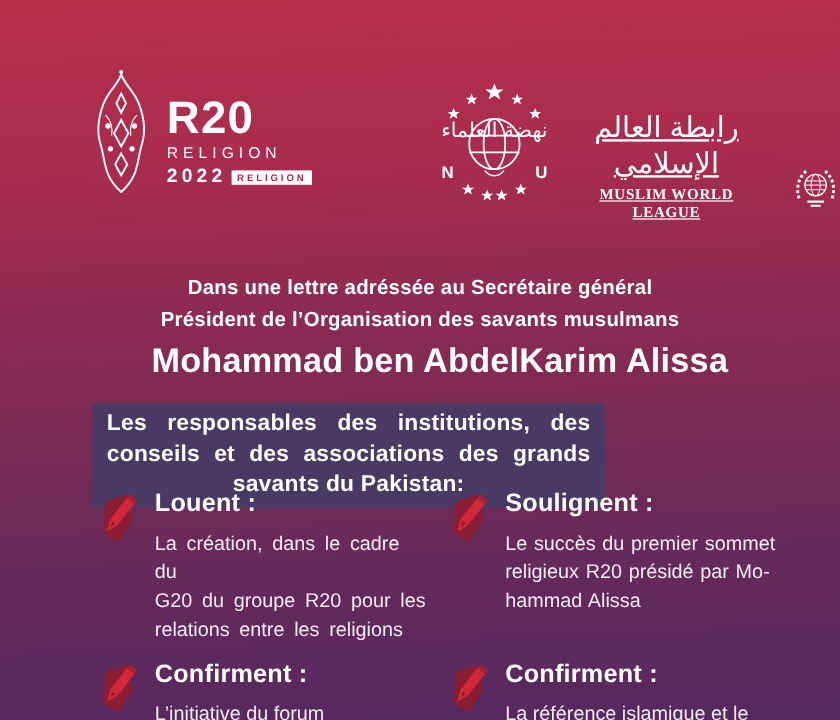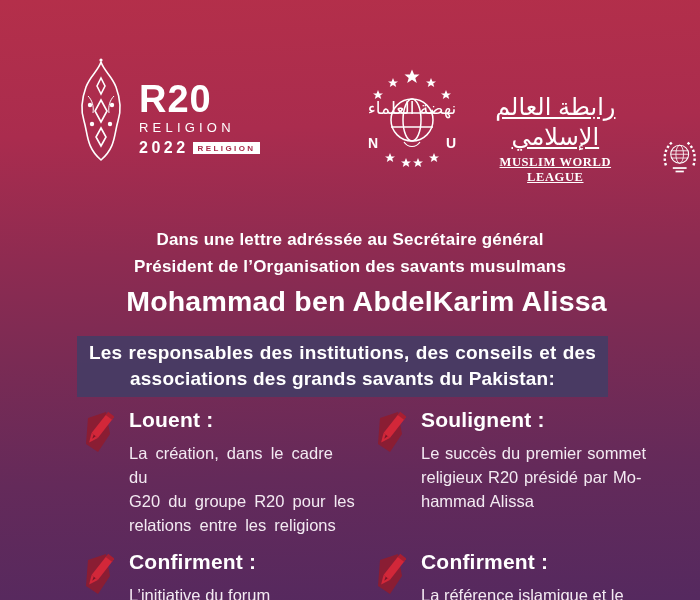--- a/index.html
+++ b/index.html
@@ -20,21 +20,21 @@
   .mwl-logo{position:absolute;left:476px;top:92px;display:flex;align-items:flex-end;gap:24px;text-decoration:underline;}
   .mwl-text{text-align:center;}
   .mwl-arabic{font-size:24px;line-height:30px;direction:rtl;}
   .mwl-name{font-family:"Liberation Serif","DejaVu Serif",serif;font-size:12.5px;font-weight:700;letter-spacing:.6px;margin-top:3px;}
   
   .intro{position:absolute;left:0;top:226px;width:100%;text-align:center;}
   .intro-line{font-size:17px;font-weight:700;line-height:27px;letter-spacing:.2px;}
   .intro-name{font-size:28.5px;font-weight:700;margin-top:5px;letter-spacing:.2px;padding-left:33px;}
   
   .banner{
-    position:absolute;left:77px;top:336px;width:531px;box-sizing:border-box;
+    position:absolute;left:77px;top:336px;width:427px;box-sizing:border-box;
     background:rgba(70,59,100,.93);padding:4px 12px 6px;
     font-size:19px;font-weight:700;line-height:25.5px;
     text-align:justify;text-align-last:center;letter-spacing:.2px;
   }
   
   .sections{
     position:absolute;left:84px;top:408px;width:570px;
     display:grid;grid-template-columns:272px 274px;column-gap:20px;row-gap:13px;
   }
   .section-item{display:flex;align-items:flex-start;gap:15px;}

